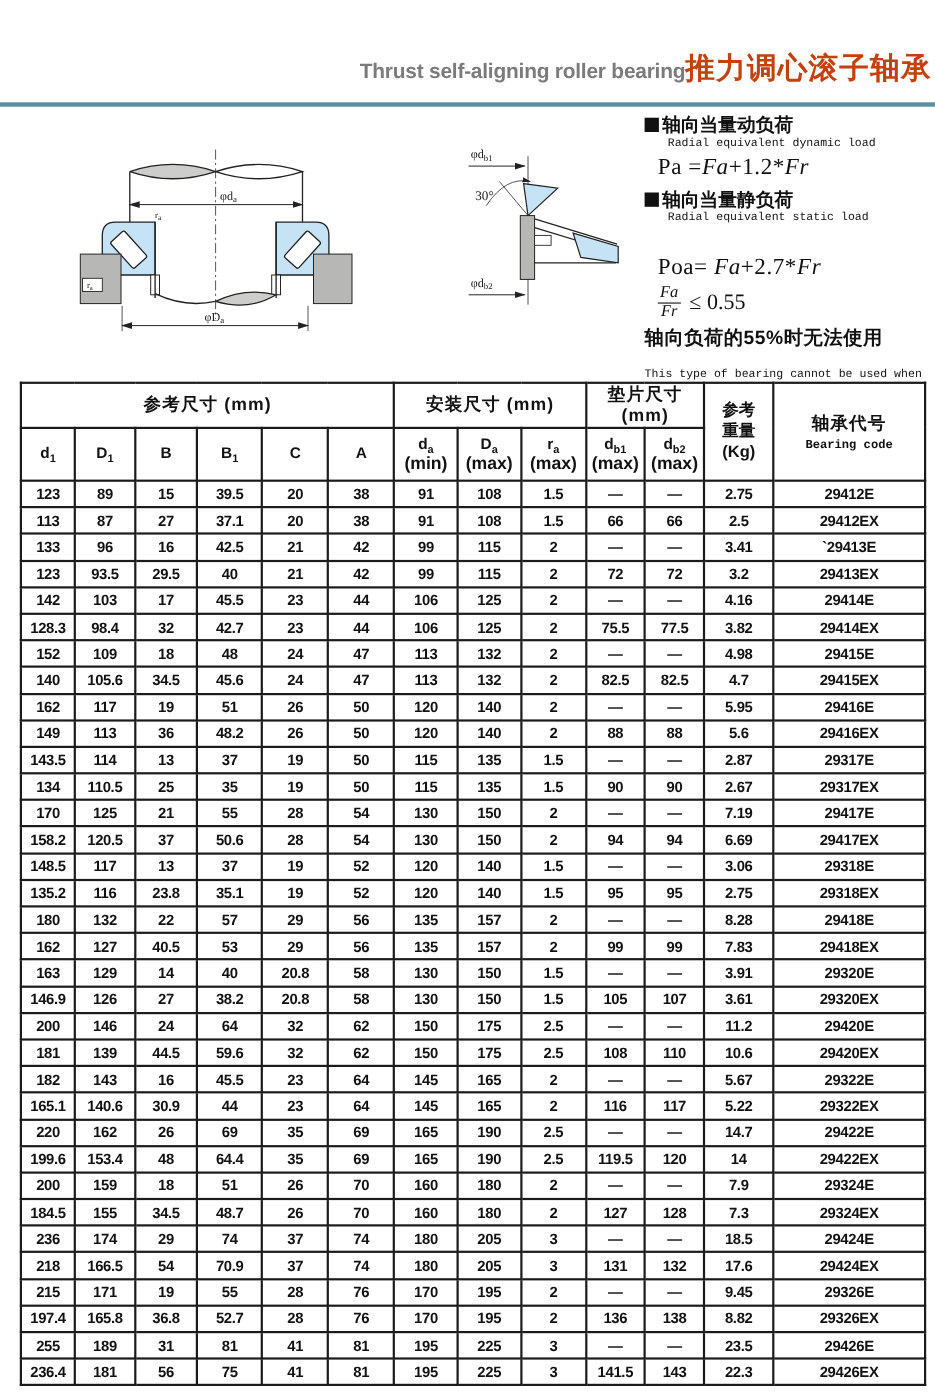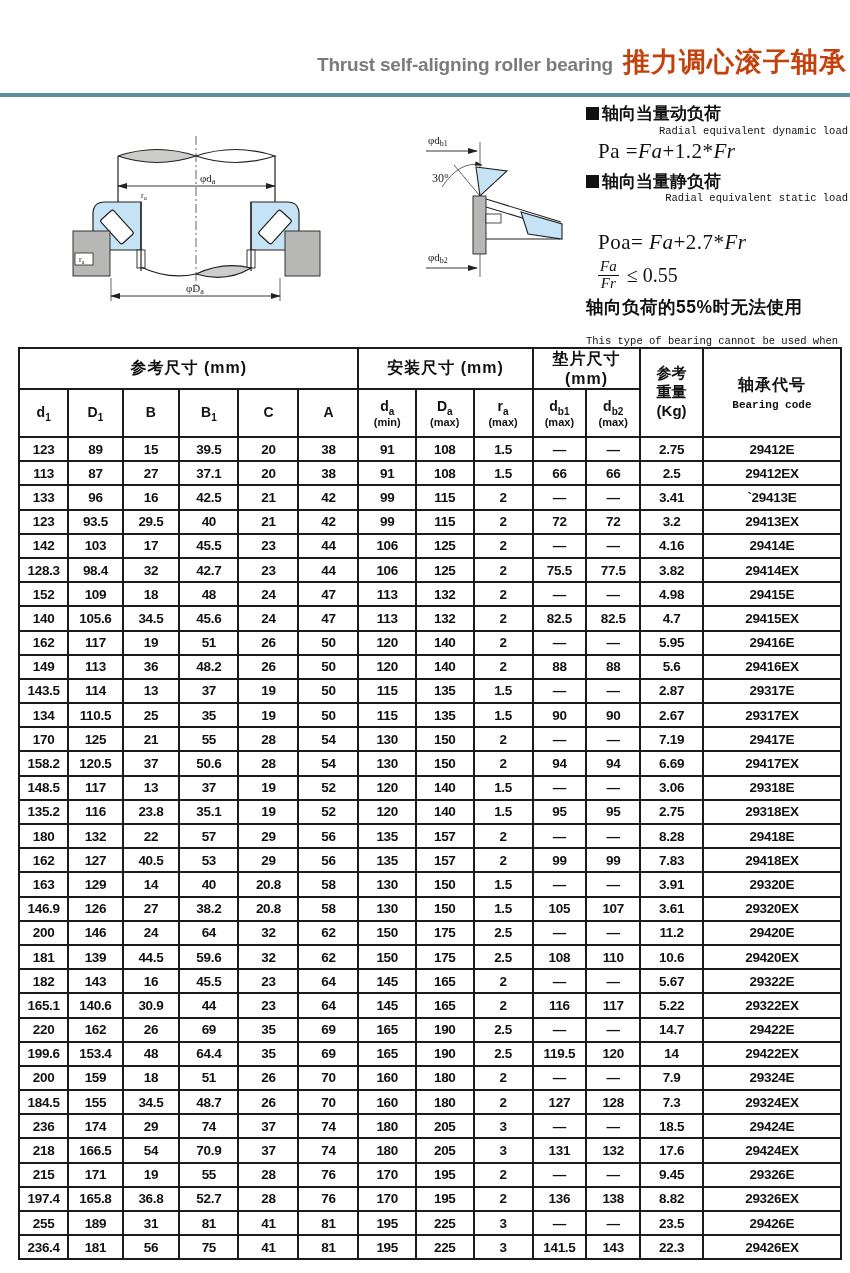--- a/index.html
+++ b/index.html
@@ -1,53 +1,53 @@
 <!DOCTYPE html>
 <html><head>
 <meta charset="utf-8">
 <style>
   html,body{margin:0;padding:0;background:#fff;}
   #page{position:relative;width:850px;height:1273px;background:#fff;overflow:hidden;
         font-family:"Liberation Sans",sans-serif;color:#111;}
 
   
-  #title-block{position:absolute;top:44px;right:3px;display:flex;align-items:baseline;gap:10px;white-space:nowrap;}
+  #title-block{position:absolute;top:44px;right:3px;display:flex;align-items:baseline;white-space:nowrap;}
   #title-en{font-size:19px;font-weight:700;color:#7b7b7b;letter-spacing:-0.2px;}
   #title-zh{font-size:27px;font-weight:700;color:#c2410c;letter-spacing:1px;}
   #accent-rule{position:absolute;top:93px;left:0;width:850px;height:4px;background:#5a8fa0;}
 
   
   svg text{font-family:"Liberation Serif",serif;fill:#222;}
   .dimlbl{font-size:11px;}
   .sublbl{font-size:8px;}
   #left-diagram{position:absolute;left:58px;top:108px;}
   #right-diagram{position:absolute;left:420px;top:108px;}
 
   
   #notes{position:absolute;left:586px;top:104px;width:262px;}
   .note-head{display:flex;align-items:center;gap:3px;font-size:17px;font-weight:700;line-height:1.15;}
   .bullet{display:inline-block;width:13px;height:13px;background:#111;flex:0 0 auto;}
-  .note-sub{font-family:"Liberation Mono","DejaVu Sans Mono",monospace;font-size:10.5px;margin:1px 0 2px 21px;text-align:right;}
+  .note-sub{font-family:"Liberation Mono","DejaVu Sans Mono",monospace;font-size:10.5px;margin:1px 0 2px 21px;}
   .formula{font-family:"Liberation Serif",serif;font-size:21px;margin:2px 0 8px 12px;letter-spacing:0.5px;}
   .formula i{font-style:italic;}
   #ratio{display:flex;align-items:center;gap:8px;margin:4px 0 4px 12px;font-family:"Liberation Serif",serif;}
   .frac{display:inline-flex;flex-direction:column;text-align:center;font-size:15px;line-height:1.05;}
   .frac .num{border-bottom:1.5px solid #111;padding:0 2px;}
   .cmp{font-size:20px;}
   .note-zh{font-size:17.5px;font-weight:600;line-height:1.3;margin-top:2px;letter-spacing:0.5px;}
   .note-en{font-family:Liberation Mono, monospace;font-size:10.5px;line-height:1.25;margin-top:17px;}
 
   
   #bearing-table{position:absolute;left:18px;top:347px;width:824px;border-collapse:collapse;table-layout:fixed;}
   #bearing-table th,#bearing-table td{border:2px solid #1b1b1b;text-align:center;vertical-align:middle;padding:0;background:#fff;}
   .gh{height:34px;font-size:16px;font-weight:700;letter-spacing:1px;}
   .sh{height:46px;font-weight:700;}
   .sym{font-size:14px;font-weight:700;}
   .sym sub{font-size:10px;}
-  .qual{font-size:11px;font-weight:700;margin-top:-1px;}
+  .qual{font-size:16px;font-weight:700;margin-top:-1px;}
   .wh div{font-size:15px;font-weight:700;line-height:1.25;}
   .wh .kg{font-weight:700;}
   .ch .czh{font-size:16px;font-weight:700;letter-spacing:1px;}
   .ch .cen{font-family:"Liberation Mono","DejaVu Sans Mono",monospace;font-size:11px;margin-top:3px;}
   #bearing-table td{height:22.2px;font-size:13.5px;font-weight:600;letter-spacing:-0.3px;}
   tr.shaded td.cg{background:#e2e2de;}
   tr.shaded td.cb{background:#ddecf6;}
 </style>
 </head>
 <body>

